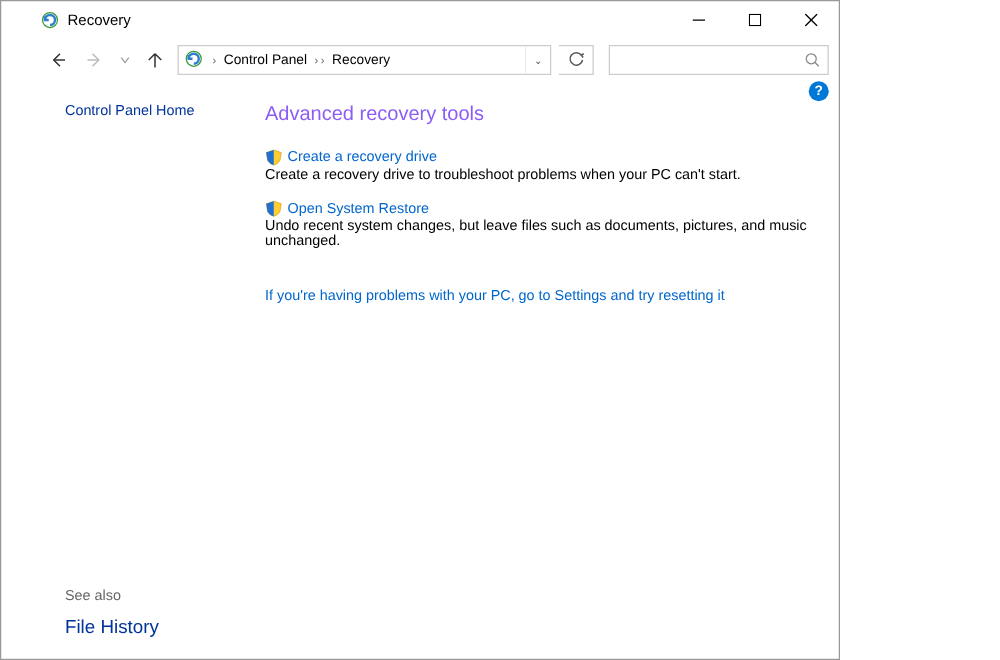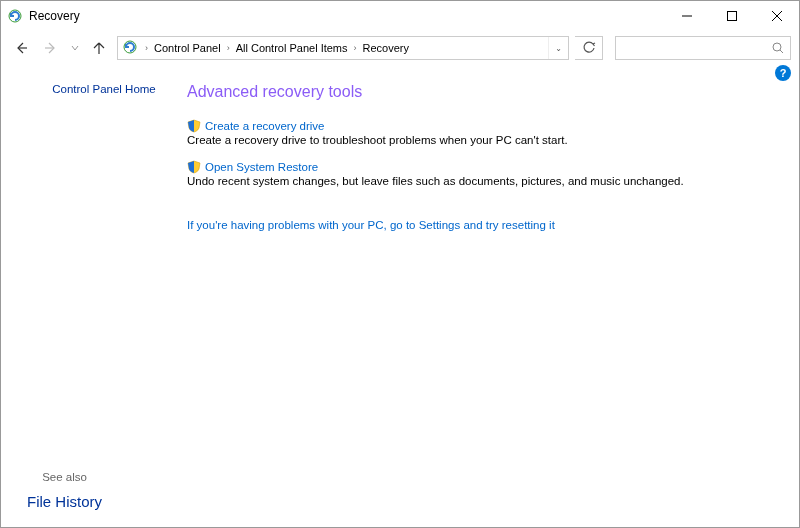--- a/index.html
+++ b/index.html
@@ -1,17 +1,17 @@
 <!DOCTYPE html>
 <html><head>
 <meta charset="utf-8">
 <style>
   * { margin: 0; padding: 0; box-sizing: border-box; font-family: "Segoe UI", Tahoma, sans-serif; }
   html, body { width: 800px; height: 528px; background: #fff; overflow: hidden; }
-  .window { width: 800px; height: 528px; border: 1px solid #999; display: flex; flex-direction: column; background: #fff; }
+  .window { width: 672px; height: 528px; border: 1px solid #999; display: flex; flex-direction: column; background: #fff; padding-left: 25px; }
 
   
   .titlebar { height: 30px; display: flex; align-items: center; padding: 0 0 0 6px; }
   .titlebar .app-icon { width: 16px; height: 16px; margin-right: 6px; }
   .titlebar .title { font-size: 12px; color: #000; flex: 0 0 auto; }
   .titlebar .spacer { flex: 1; }
   .titlebar .winbtn { width: 45px; height: 30px; display: flex; align-items: center; justify-content: center; }
   .titlebar .winbtn svg { display: block; }
 
   
@@ -23,21 +23,21 @@
   .addr-icon { width: 18px; height: 18px; margin: 0 4px; }
   .crumbs { flex: 1; display: flex; align-items: center; font-size: 11px; overflow: hidden; }
   .crumb { padding: 0 5px; height: 22px; display: flex; align-items: center; }
   .crumb-sep { color: #666; font-size: 9px; padding: 0 1px; }
   .addr-drop { width: 20px; height: 22px; border-left: 1px solid #eee; display: flex; align-items: center; justify-content: center; color: #555; font-size: 8px;}
   .refresh { width: 28px; height: 24px; border: 1px solid #ccc; border-left: none; display: flex; align-items: center; justify-content: center; }
   .searchbox { width: 176px; height: 24px; border: 1px solid #ccc; margin-left: 6px; display: flex; align-items: center; padding: 0 6px; font-size: 11px; color: #999; justify-content: flex-end; }
 
   
   .main { flex: 1; display: flex; position: relative; }
-  .sidebar { width: 180px; padding: 18px 0 0 26px; display: flex; flex-direction: column; text-align: center; }
+  .sidebar { width: 180px; padding: 18px 0 0 26px; display: flex; flex-direction: column; }
   .sidebar-link { color: #003399; font-size: 11.5px; margin-bottom: 6px; }
   .sidebar-bottom { position: absolute; bottom: 16px; left: 26px; }
   .see-also { color: #666; font-size: 11.5px; margin-bottom: 10px; }
   .fh-link { color: #003399; font-size: 15px; }
 
   .content { flex: 1; padding: 18px 20px 0 6px; position: relative; }
   .page-title { color: #8b5cf6; font-size: 16px; margin-bottom: 18px; }
   .tool-item { margin-bottom: 14px; }
   .tool-head { display: flex; align-items: center; gap: 4px; }
   .shield { width: 14px; height: 14px; flex: 0 0 14px; }
@@ -109,21 +109,20 @@
         <svg width="16" height="16" viewBox="0 0 16 16">
           <circle cx="8" cy="8" r="6" fill="#fff" stroke="#3a9c3a" stroke-width="1"></circle>
           <path d="M4 8 A4 4 0 1 1 8 12" fill="none" stroke="#2e7ed1" stroke-width="2"></path>
           <path d="M4 5 L4 8 L7 8" fill="none" stroke="#2e7ed1" stroke-width="2"></path>
         </svg>
       </span>
       <div class="crumbs">
         <span class="crumb-sep">›</span>
         <span class="crumb">Control Panel</span>
         <span class="crumb-sep">›</span>
-        <span class="crumb">All Control Panel Items</span>
         <span class="crumb-sep">›</span>
         <span class="crumb">Recovery</span>
       </div>
       <div class="addr-drop">⌄</div>
     </div>
     <div class="refresh">
       <svg width="14" height="14" viewBox="0 0 14 14">
           <path d="M11 3 A5 5 0 1 0 12 7" fill="none" stroke="#555" stroke-width="1.2"></path>
           <path d="M13 2 L11 3 L12.5 5" fill="none" stroke="#555" stroke-width="1.2"></path>
         </svg>

